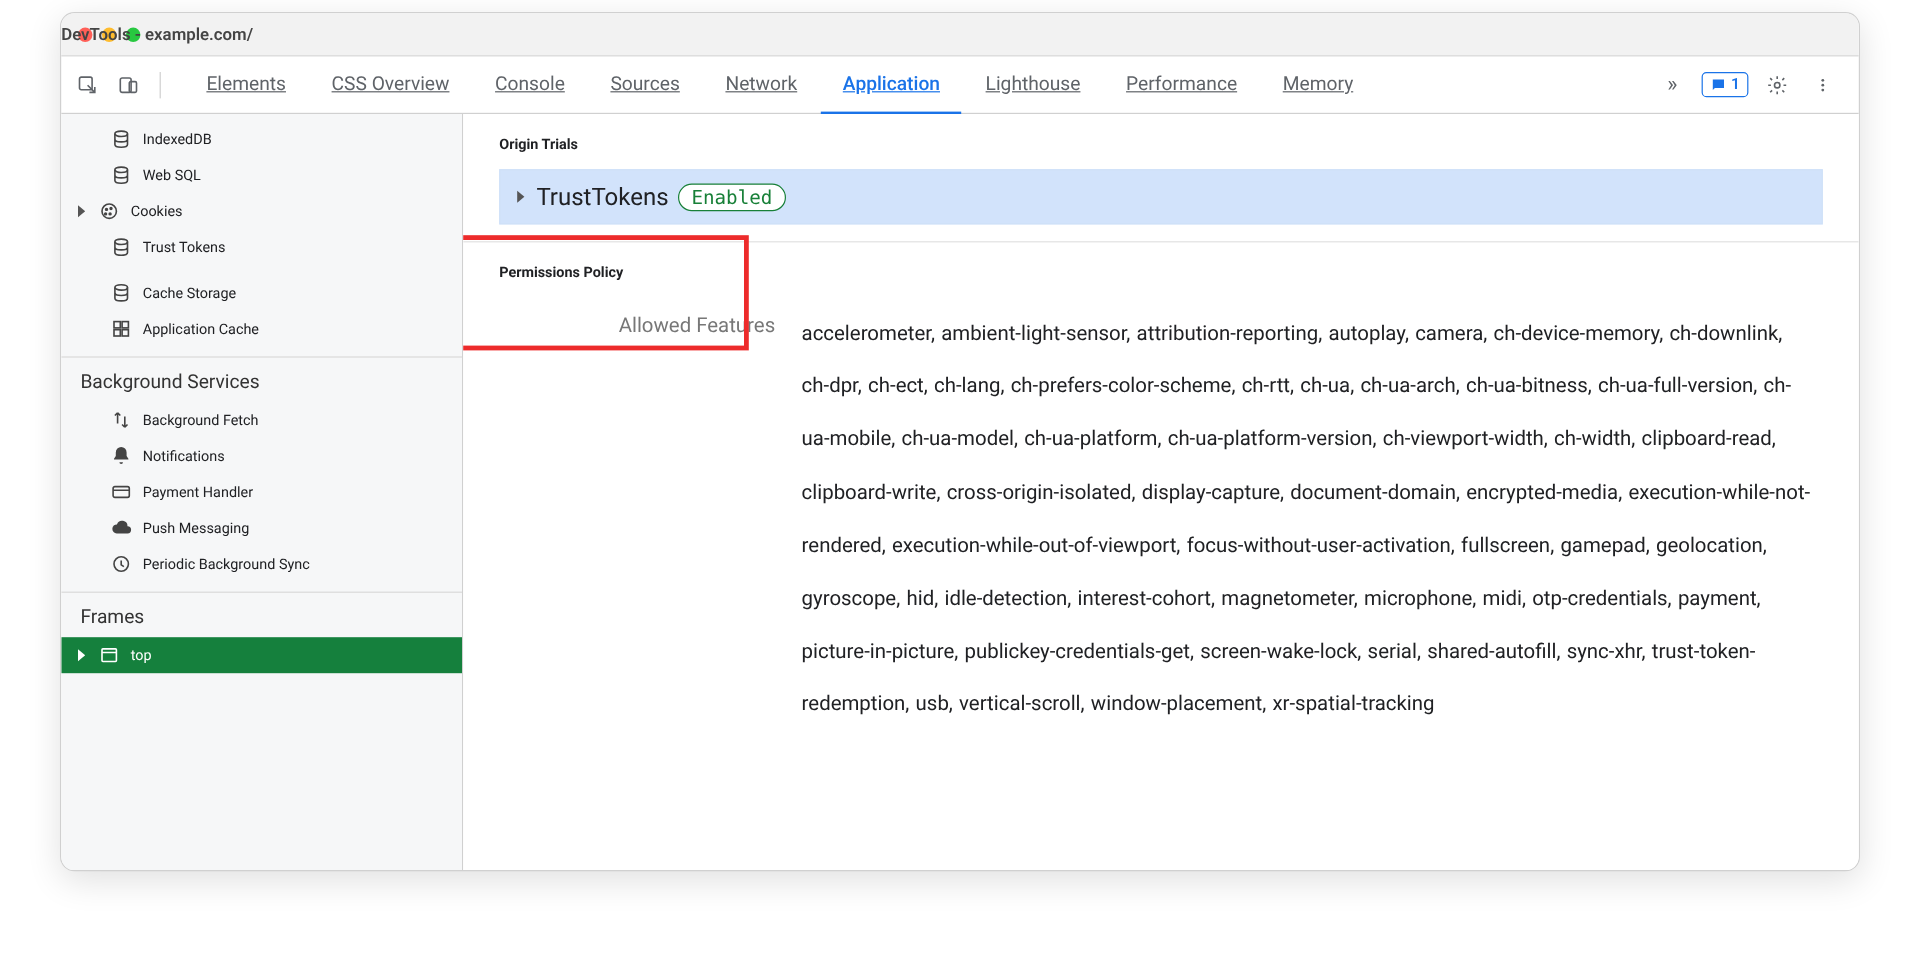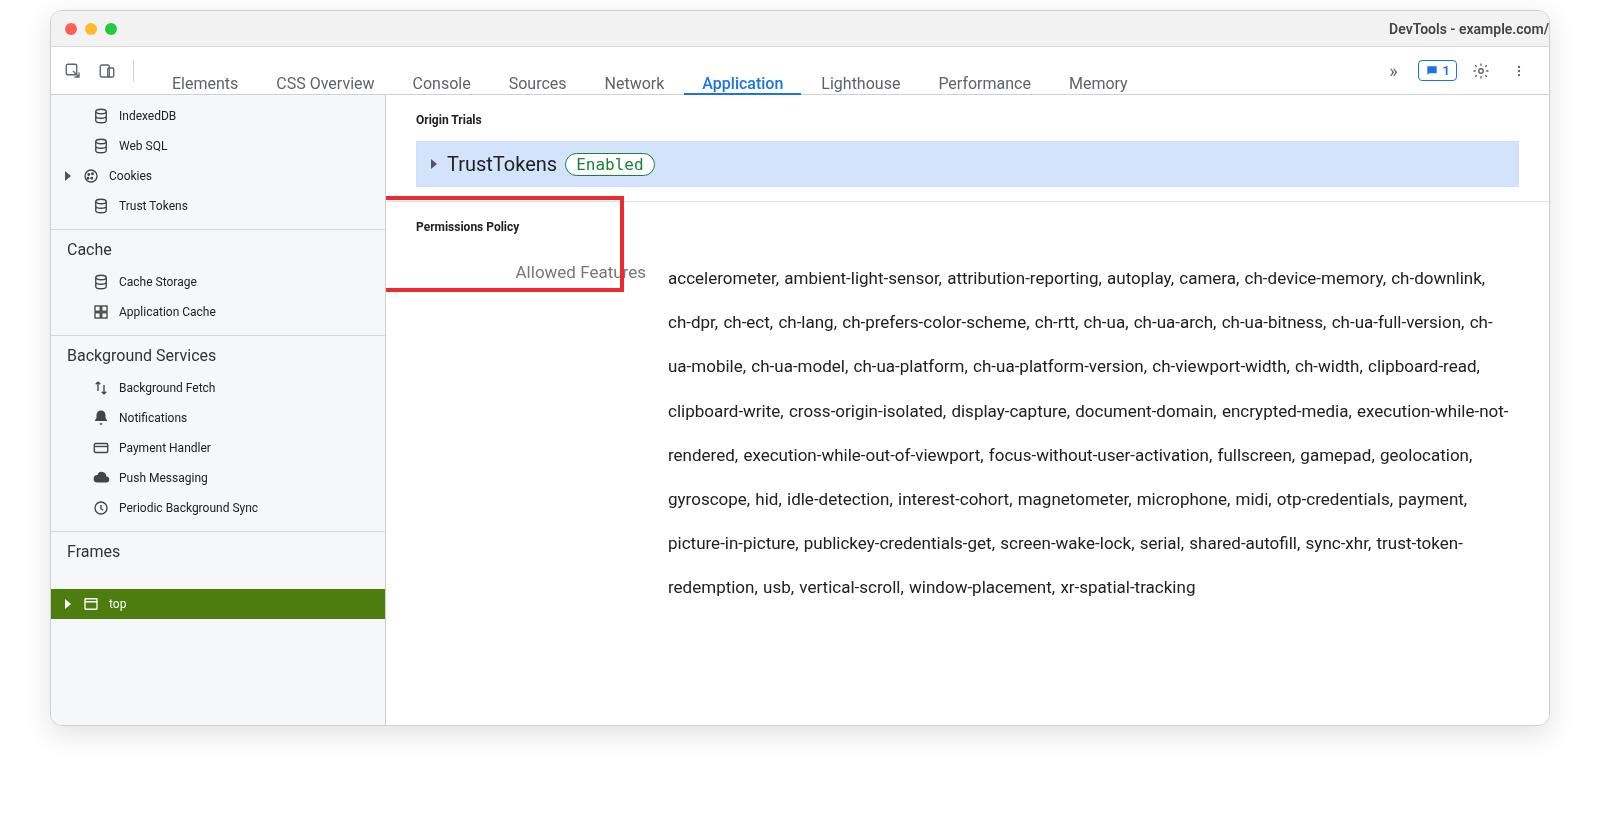--- a/index.html
+++ b/index.html
@@ -30,40 +30,41 @@
     display: flex;
     align-items: center;
     position: relative;
   }
   .traffic { display: flex; gap: 8px; padding-left: 14px; }
   .tlight { width: 12px; height: 12px; border-radius: 50%; }
   .tl-close { background:#ff5f57; }
   .tl-min   { background:#febc2e; }
   .tl-max   { background:#28c840; }
   .titlebar .title {
-    position: absolute; left:0; right:0; text-align:right;
+    position: absolute; left:0; right:0; text-align:left;
     font-size: 14px; color:#444; font-weight:600;
     pointer-events:none;
   }
   
   .toolbar {
     display:flex; align-items:center; height:48px;
     border-bottom:1px solid #d0d0d0; padding:0 8px; gap:6px;
     position: relative;
   }
   .toolbar .iconbtn {
     width:28px; height:28px; display:flex; align-items:center; justify-content:center;
     color:#5f6368; border-radius:4px; cursor:pointer;
   }
   .toolbar .sep { width:1px; height:22px; background:#cfcfcf; margin:0 6px; }
   .tabs { display:flex; align-items:center; gap:2px; flex:1 1 auto; margin-left:8px; }
   .tab {
-    height:48px; display:flex; align-items:flex-end; padding:0 18px;
+    height:48px; display:flex; align-items:center; padding:0 18px;
     font-size:16px; color:#5f6368; cursor:pointer; white-space:nowrap;
     border-bottom:2px solid transparent;
+    text-decoration:underline;
   }
   .tab.active { color:#1a73e8; border-bottom:2px solid #1a73e8; font-weight:500;}
   .rightcluster { display:flex; align-items:center; gap:10px; padding-right:8px;}
   .issues-badge {
     display:flex; align-items:center; gap:4px; border:1px solid #1a73e8;
     color:#1a73e8; font-size:13px; padding:2px 6px; border-radius:4px;
     cursor:pointer; font-weight:600;
   }
   
   .split { display:flex; height:630px; }
@@ -76,21 +77,21 @@
     padding:10px 16px 8px 16px; font-size:16px; color:#333;
     border-top:1px solid #d9d9d9;
   }
   .sidegroup:first-child .header { border-top:none; padding-top:6px;}
   .tree { padding: 0 0 8px 0; }
   .item {
     display:flex; align-items:center; gap:8px; height:30px; padding:0 12px 0 26px;
     font-size:12px; color:#202124; cursor:pointer;
   }
   .item.expandable { padding-left:14px; }
-  .item.selected { background:#4d7c0f; color:#fff;margin-top:20px; }
+  .item.selected { background:#15803d; color:#fff; }
   .item.selected svg { stroke:#fff; }
   .iconwrap { width:20px; height:20px; display:flex; align-items:center; justify-content:center; color:#444; }
   .item.indent2 { padding-left:40px; }
   .caret {
     width:0;height:0;border-top:5px solid transparent;border-bottom:5px solid transparent;
     border-left:6px solid #555; margin-right:2px;
   }
   
   .detail {
     flex:1; overflow:auto; padding:0; background:#fff;
@@ -261,21 +262,20 @@
                   <ellipse cx="12" cy="6" rx="7" ry="3"></ellipse>
                   <path d="M5 6v6c0 1.7 3.1 3 7 3s7-1.3 7-3V6M5 12v6c0 1.7 3.1 3 7 3s7-1.3 7-3v-6"></path>
                 </svg>
               </span>
               <span>Trust Tokens</span>
             </div>
           </div>
       </div>
 
       <div class="sidegroup">
-        <div class="header">Cache</div>
         <div class="tree" id="cache-tree">
             <div class="item indent2">
               <span class="iconwrap">
                 <svg width="18" height="18" viewBox="0 0 24 24" fill="none" stroke="#444" stroke-width="1.8">
                   <ellipse cx="12" cy="6" rx="7" ry="3"></ellipse>
                   <path d="M5 6v6c0 1.7 3.1 3 7 3s7-1.3 7-3V6M5 12v6c0 1.7 3.1 3 7 3s7-1.3 7-3v-6"></path>
                 </svg>
               </span>
               <span>Cache Storage</span>
             </div>

